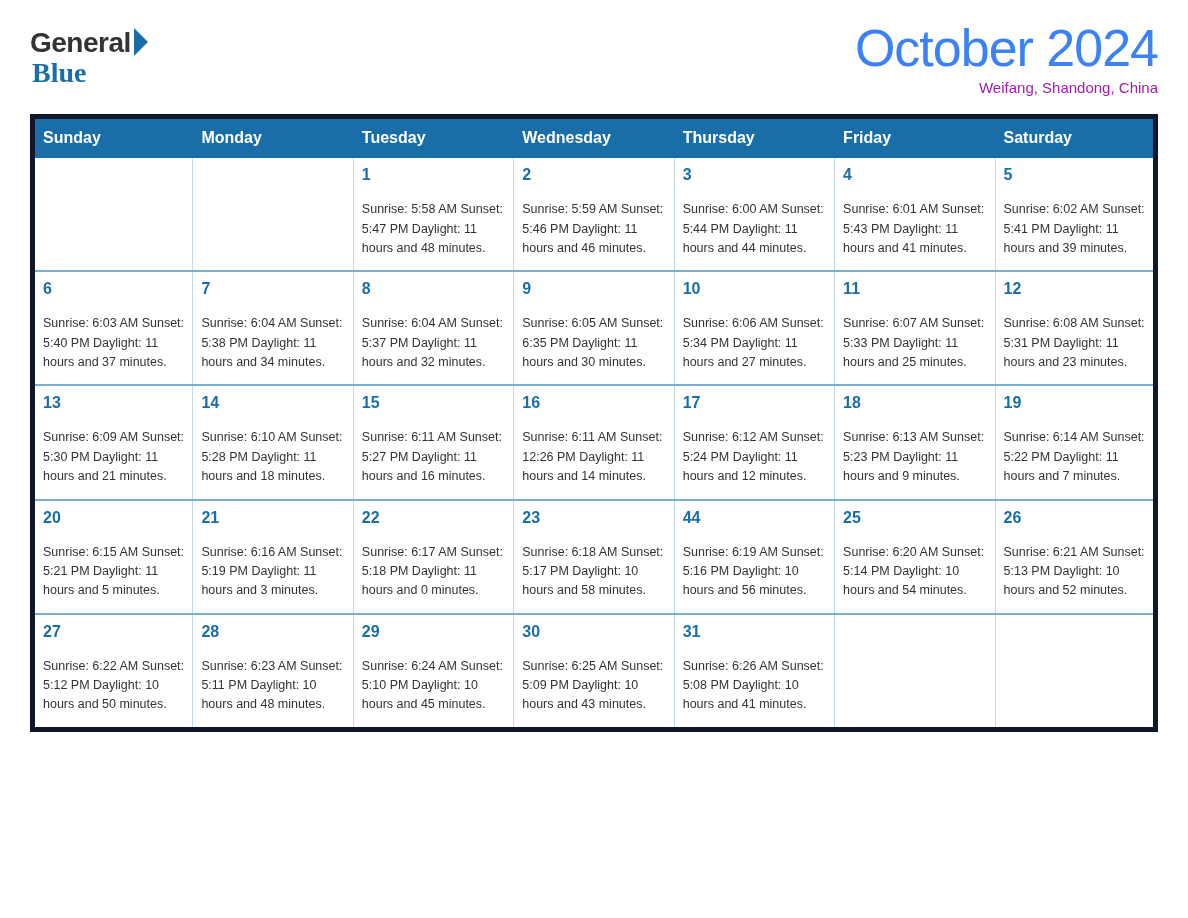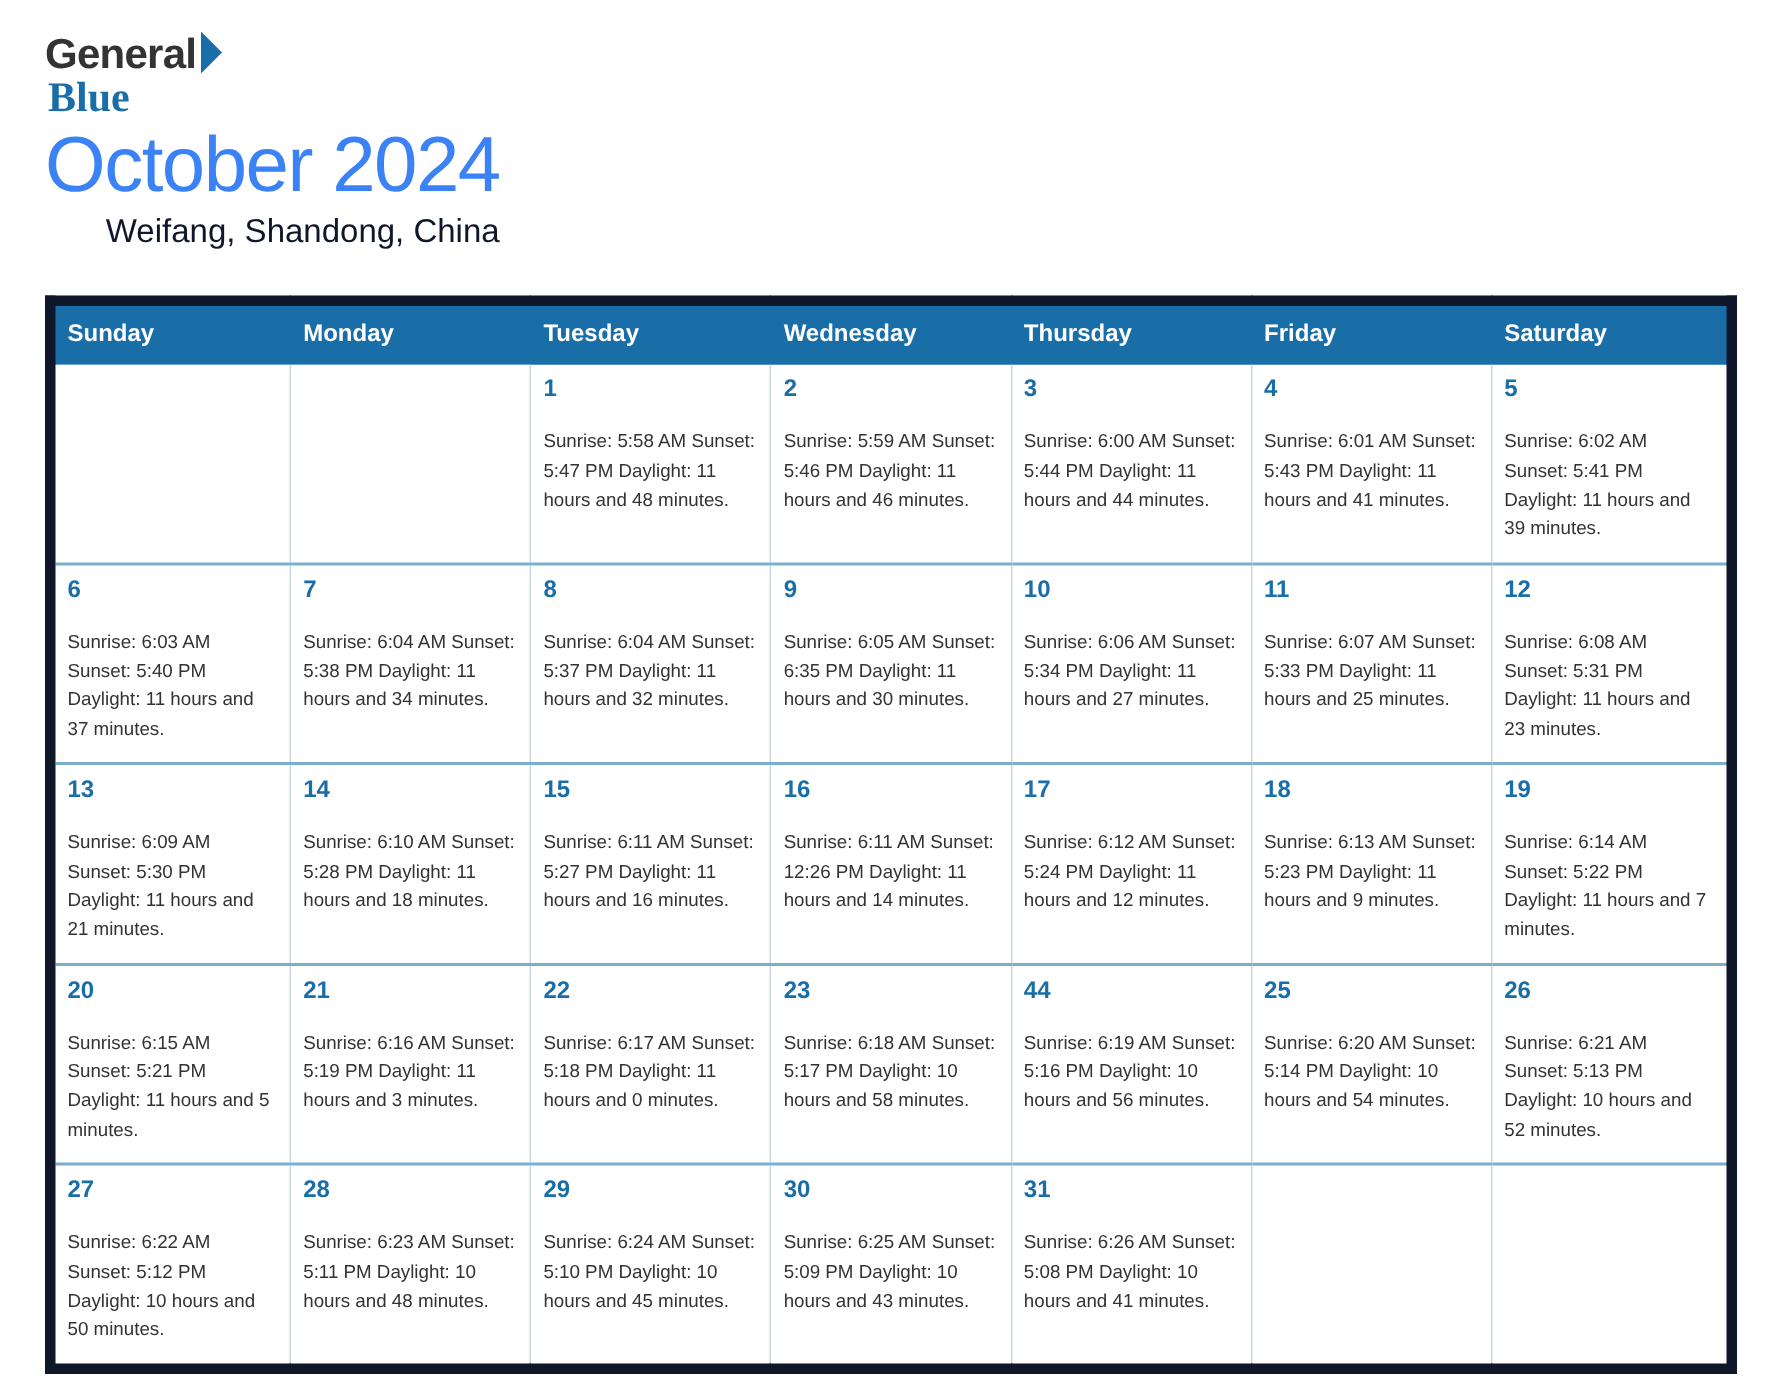--- a/index.html
+++ b/index.html
@@ -7,23 +7,22 @@
       font-family: Arial, sans-serif;
       background: #fff;
       color: #333;
       width: 1188px;
       min-height: 918px;
       padding: 20px 30px 30px 30px;
     }
     #header {
       display: flex;
       justify-content: space-between;
-      align-items: flex-start;
-      margin-bottom: 30px;
-      flex-direction: column;
+      align-items: center;
+      margin-bottom: 18px;
     }
     #logo {
       display: flex;
       flex-direction: column;
       align-items: flex-start;
     }
     #logo-top {
       display: flex;
       align-items: center;
     }
@@ -53,28 +52,28 @@
       text-align: right;
     }
     #month-title {
       font-size: 52px;
       font-weight: 300;
       color: #3b82f6;
       letter-spacing: -1px;
       line-height: 1.1;
     }
     #location {
-      font-size: 22px;
-      color: #0f172a;
+      font-size: 15px;
+      color: #a21caf;
       margin-top: 2px;
     }
     #calendar {
       width: 100%;
       border-collapse: collapse;
-      border: 7px solid #0f172a;
+      border: 5px solid #0f172a;
     }
     #calendar thead tr th {
       background-color: #1a6ea8;
       color: #fff;
       font-size: 16px;
       font-weight: 600;
       padding: 10px 8px;
       text-align: left;
       border: 1px solid #1a6ea8;
     }

